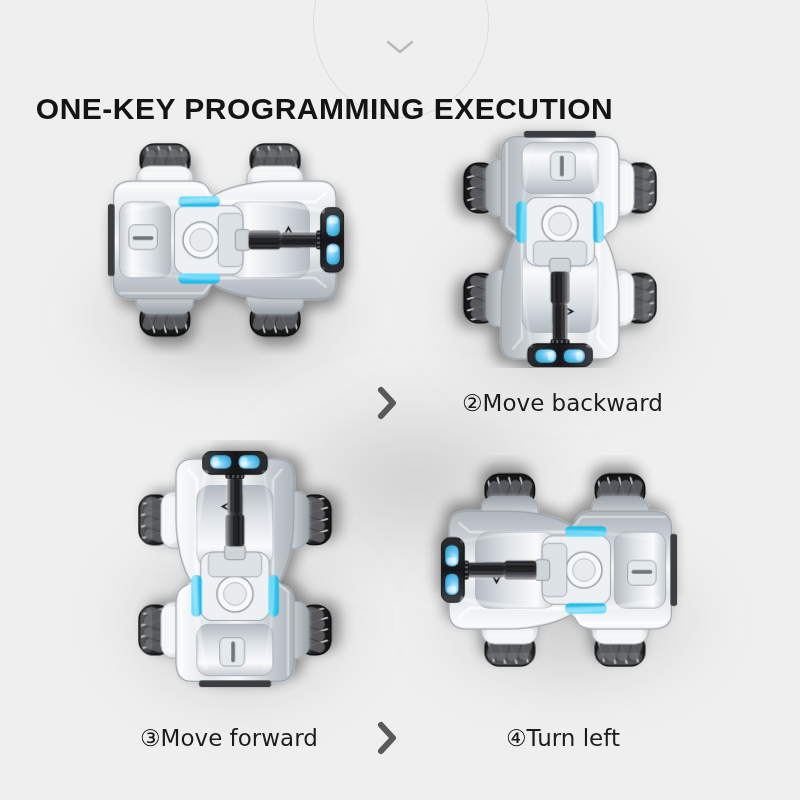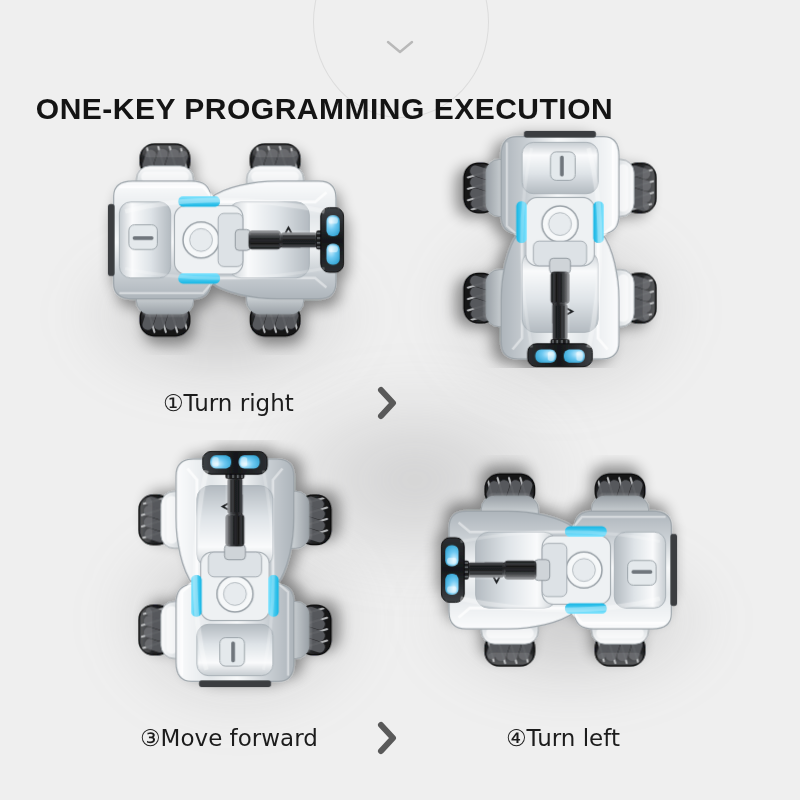--- a/index.html
+++ b/index.html
@@ -287,21 +287,21 @@
   </div>
 
   <div class="car" id="car4">
     <svg width="290" height="230" viewBox="0 0 290 230">
       <g filter="url(#softshadow)" transform="translate(145,115) rotate(180) scale(0.95)">
         <use href="#carbody"></use>
       </g>
     </svg>
   </div>
 
-  <div class="caption" id="cap1">①Turn right</div>
+  <div class="caption" id="cap2">②Move backward</div>
   <div class="caption" id="cap4">④Turn left</div>
   <div class="caption" id="cap3">③Move forward</div>
 
   <div class="sep" id="sep1">
     <svg width="30" height="40" viewBox="0 0 30 40">
       <path d="M9 7 L21 20 L9 33" fill="none" stroke="#595959" stroke-width="6" stroke-linecap="round" stroke-linejoin="round"></path>
     </svg>
   </div>
   <div class="sep" id="sep2">
     <svg width="30" height="40" viewBox="0 0 30 40">

